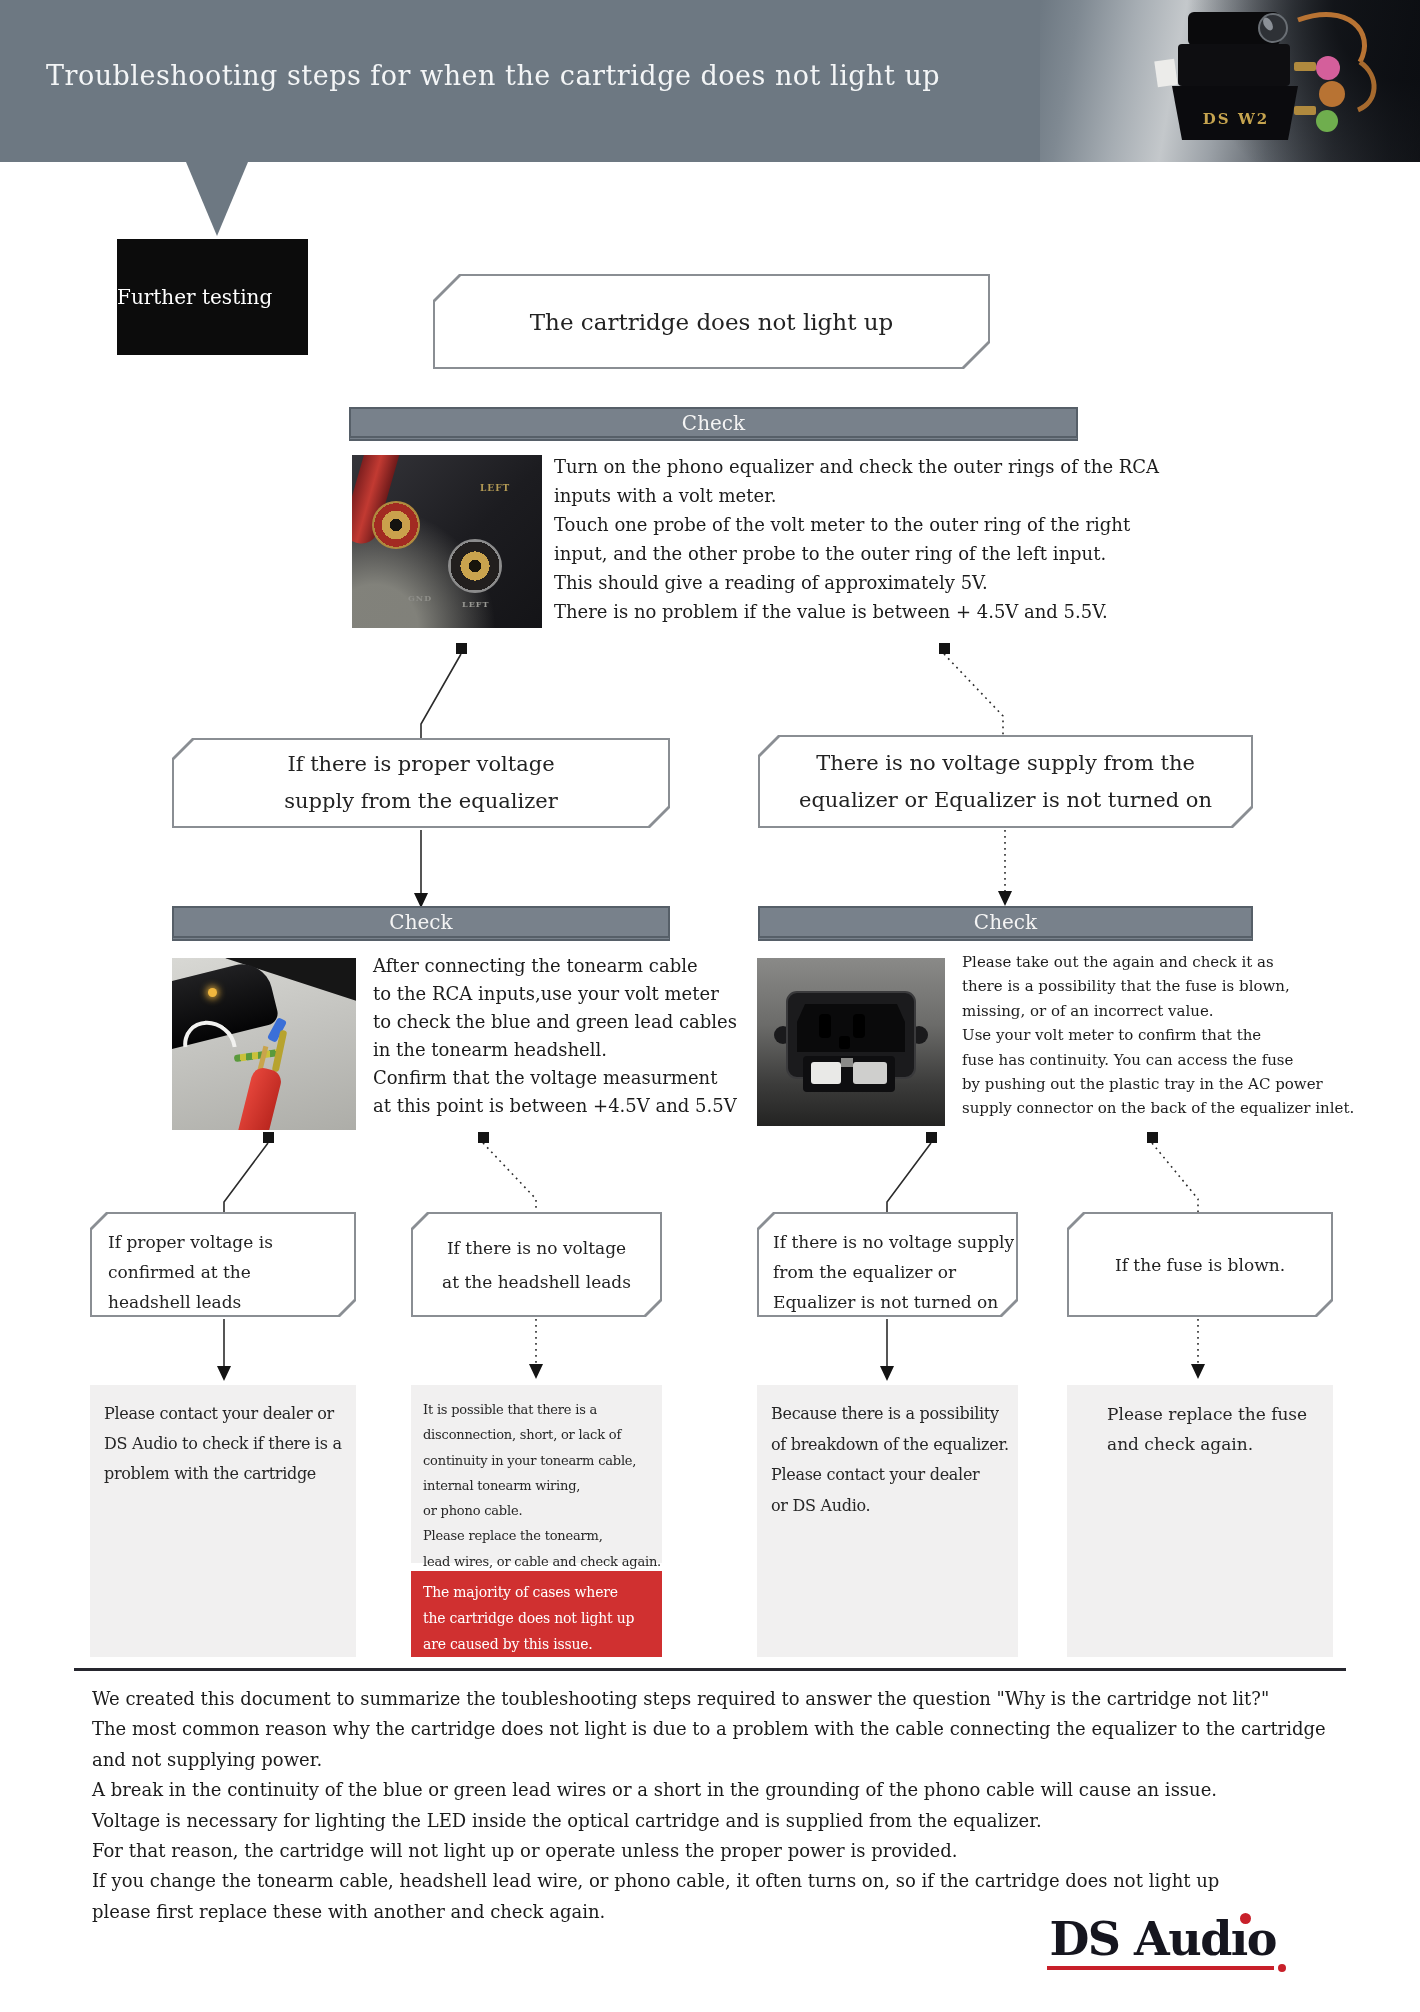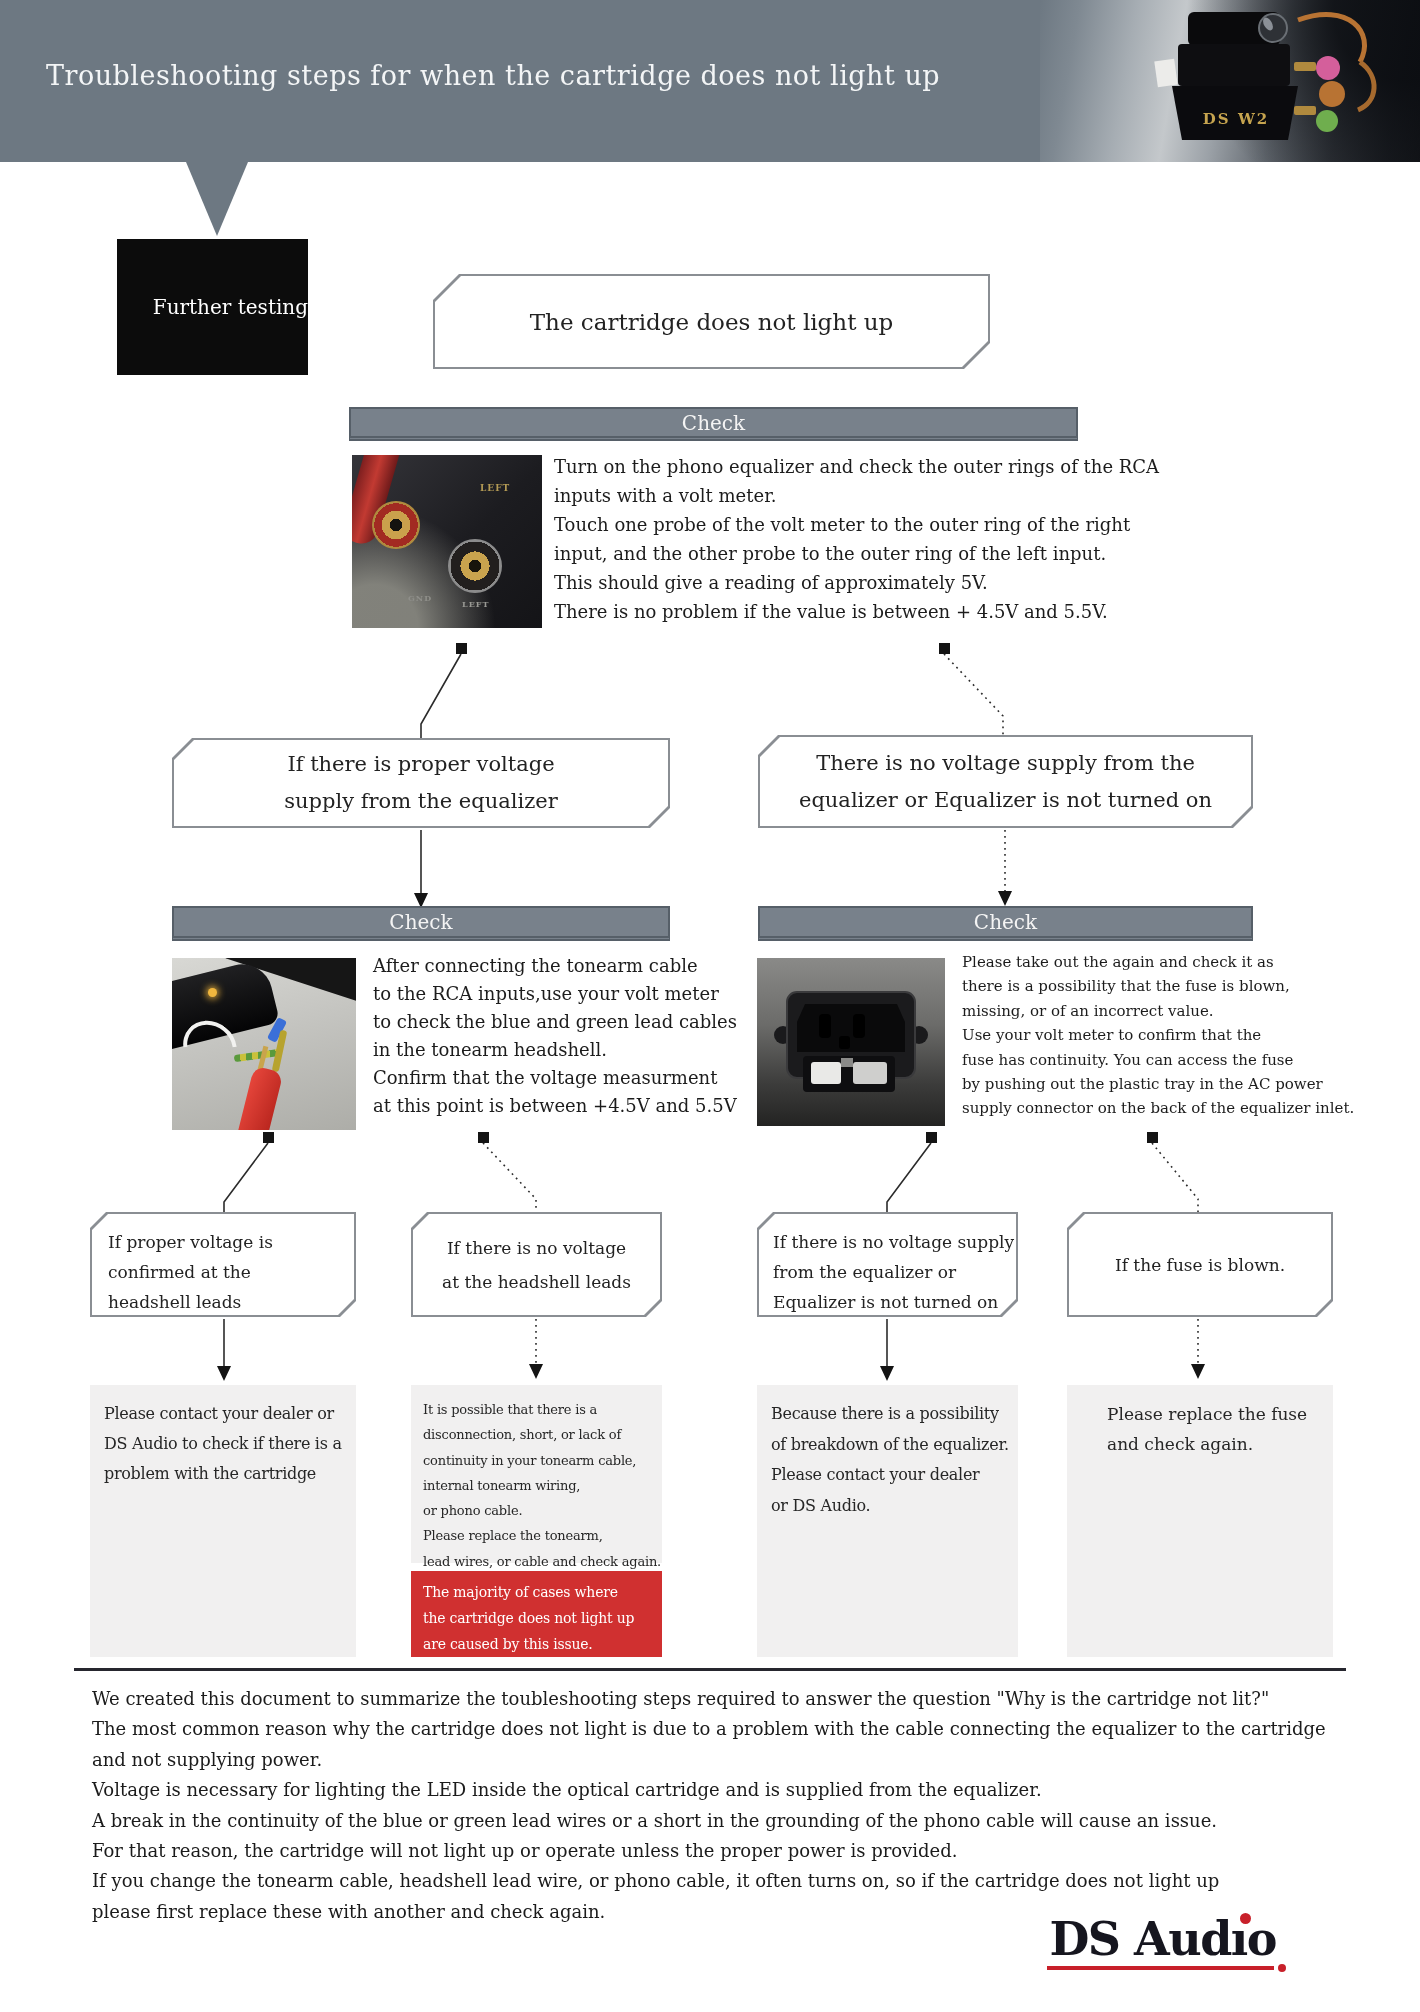--- a/index.html
+++ b/index.html
@@ -11,22 +11,22 @@
   .title{position:absolute;left:46px;top:60px;margin:0;font-size:27px;font-weight:normal;
          color:#f3f5f6;letter-spacing:.5px;white-space:nowrap;}
   .header-photo{position:absolute;right:0;top:0;width:380px;height:162px;overflow:hidden;
     background:
       radial-gradient(circle at 96% 6%, rgba(10,12,16,.85) 0 18%, rgba(10,12,16,0) 55%),
       linear-gradient(100deg,#6d7882 0%,#7f8992 10%,#a6adb3 24%,#c4c8cb 36%,#9ba1a7 48%,#62686f 62%,#33373d 78%,#1c1f24 92%,#15171b 100%);}
   .pointer{position:absolute;left:186px;top:162px;width:0;height:0;z-index:1;
     border-left:31px solid transparent;border-right:31px solid transparent;border-top:74px solid #6d7882;}
 
   
-  .start-box{position:absolute;left:117px;top:239px;width:191px;height:136px;background:#0c0c0c;
-    display:flex;align-items:center;justify-content:flex-end;color:#fff;font-size:20px;z-index:2;}
+  .start-box{position:absolute;left:117px;top:239px;width:191px;height:116px;background:#0c0c0c;
+    display:flex;align-items:center;justify-content:flex-start;color:#fff;font-size:20px;z-index:2;}
   .cutbox{position:absolute;background:#8a8e93;z-index:2;
     clip-path:polygon(var(--cut) 0,100% 0,100% calc(100% - var(--cut)),calc(100% - var(--cut)) 100%,0 100%,0 var(--cut));}
   .cutbox .inner{position:absolute;inset:2px;background:#ffffff;display:flex;flex-direction:column;
     clip-path:polygon(var(--cut) 0,100% 0,100% calc(100% - var(--cut)),calc(100% - var(--cut)) 100%,0 100%,0 var(--cut));}
   .inner.center{align-items:center;justify-content:center;text-align:center;}
   .inner.lefted{align-items:flex-start;justify-content:flex-start;text-align:left;}
 
   .problem-box{--cut:26px;left:433px;top:274px;width:557px;height:95px;}
   .problem-box .inner{font-size:23px;color:#222;}
 
@@ -335,22 +335,22 @@
   <div class="result res-4">
       <div class="ln">Please replace the fuse</div>
       <div class="ln">and check again.</div>
     </div>
 
   <div class="separator"></div>
   <div class="footer">
       <div class="ln">We created this document to summarize the toubleshooting steps required to answer the question "Why is the cartridge not lit?"</div>
       <div class="ln">The most common reason why the cartridge does not light is due to a problem with the cable connecting the equalizer to the cartridge</div>
       <div class="ln">and not supplying power.</div>
+      <div class="ln">A break in the continuity of the blue or green lead wires or a short in the grounding of the phono cable will cause an issue.</div>
       <div class="ln">Voltage is necessary for lighting the LED inside the optical cartridge and is supplied from the equalizer.</div>
-      <div class="ln">A break in the continuity of the blue or green lead wires or a short in the grounding of the phono cable will cause an issue.</div>
       <div class="ln">For that reason, the cartridge will not light up or operate unless the proper power is provided.</div>
       <div class="ln">If you change the tonearm cable, headshell lead wire, or phono cable, it often turns on, so if the cartridge does not light up</div>
       <div class="ln">please first replace these with another and check again.</div>
     </div>
 
   <div class="logo-wrap">
     <div class="logo">
       <span>DS Aud</span><span class="lgi"><span>ı</span><span class="dot"></span></span><span>o</span>
       <div class="logo-underline"></div>
     </div>

